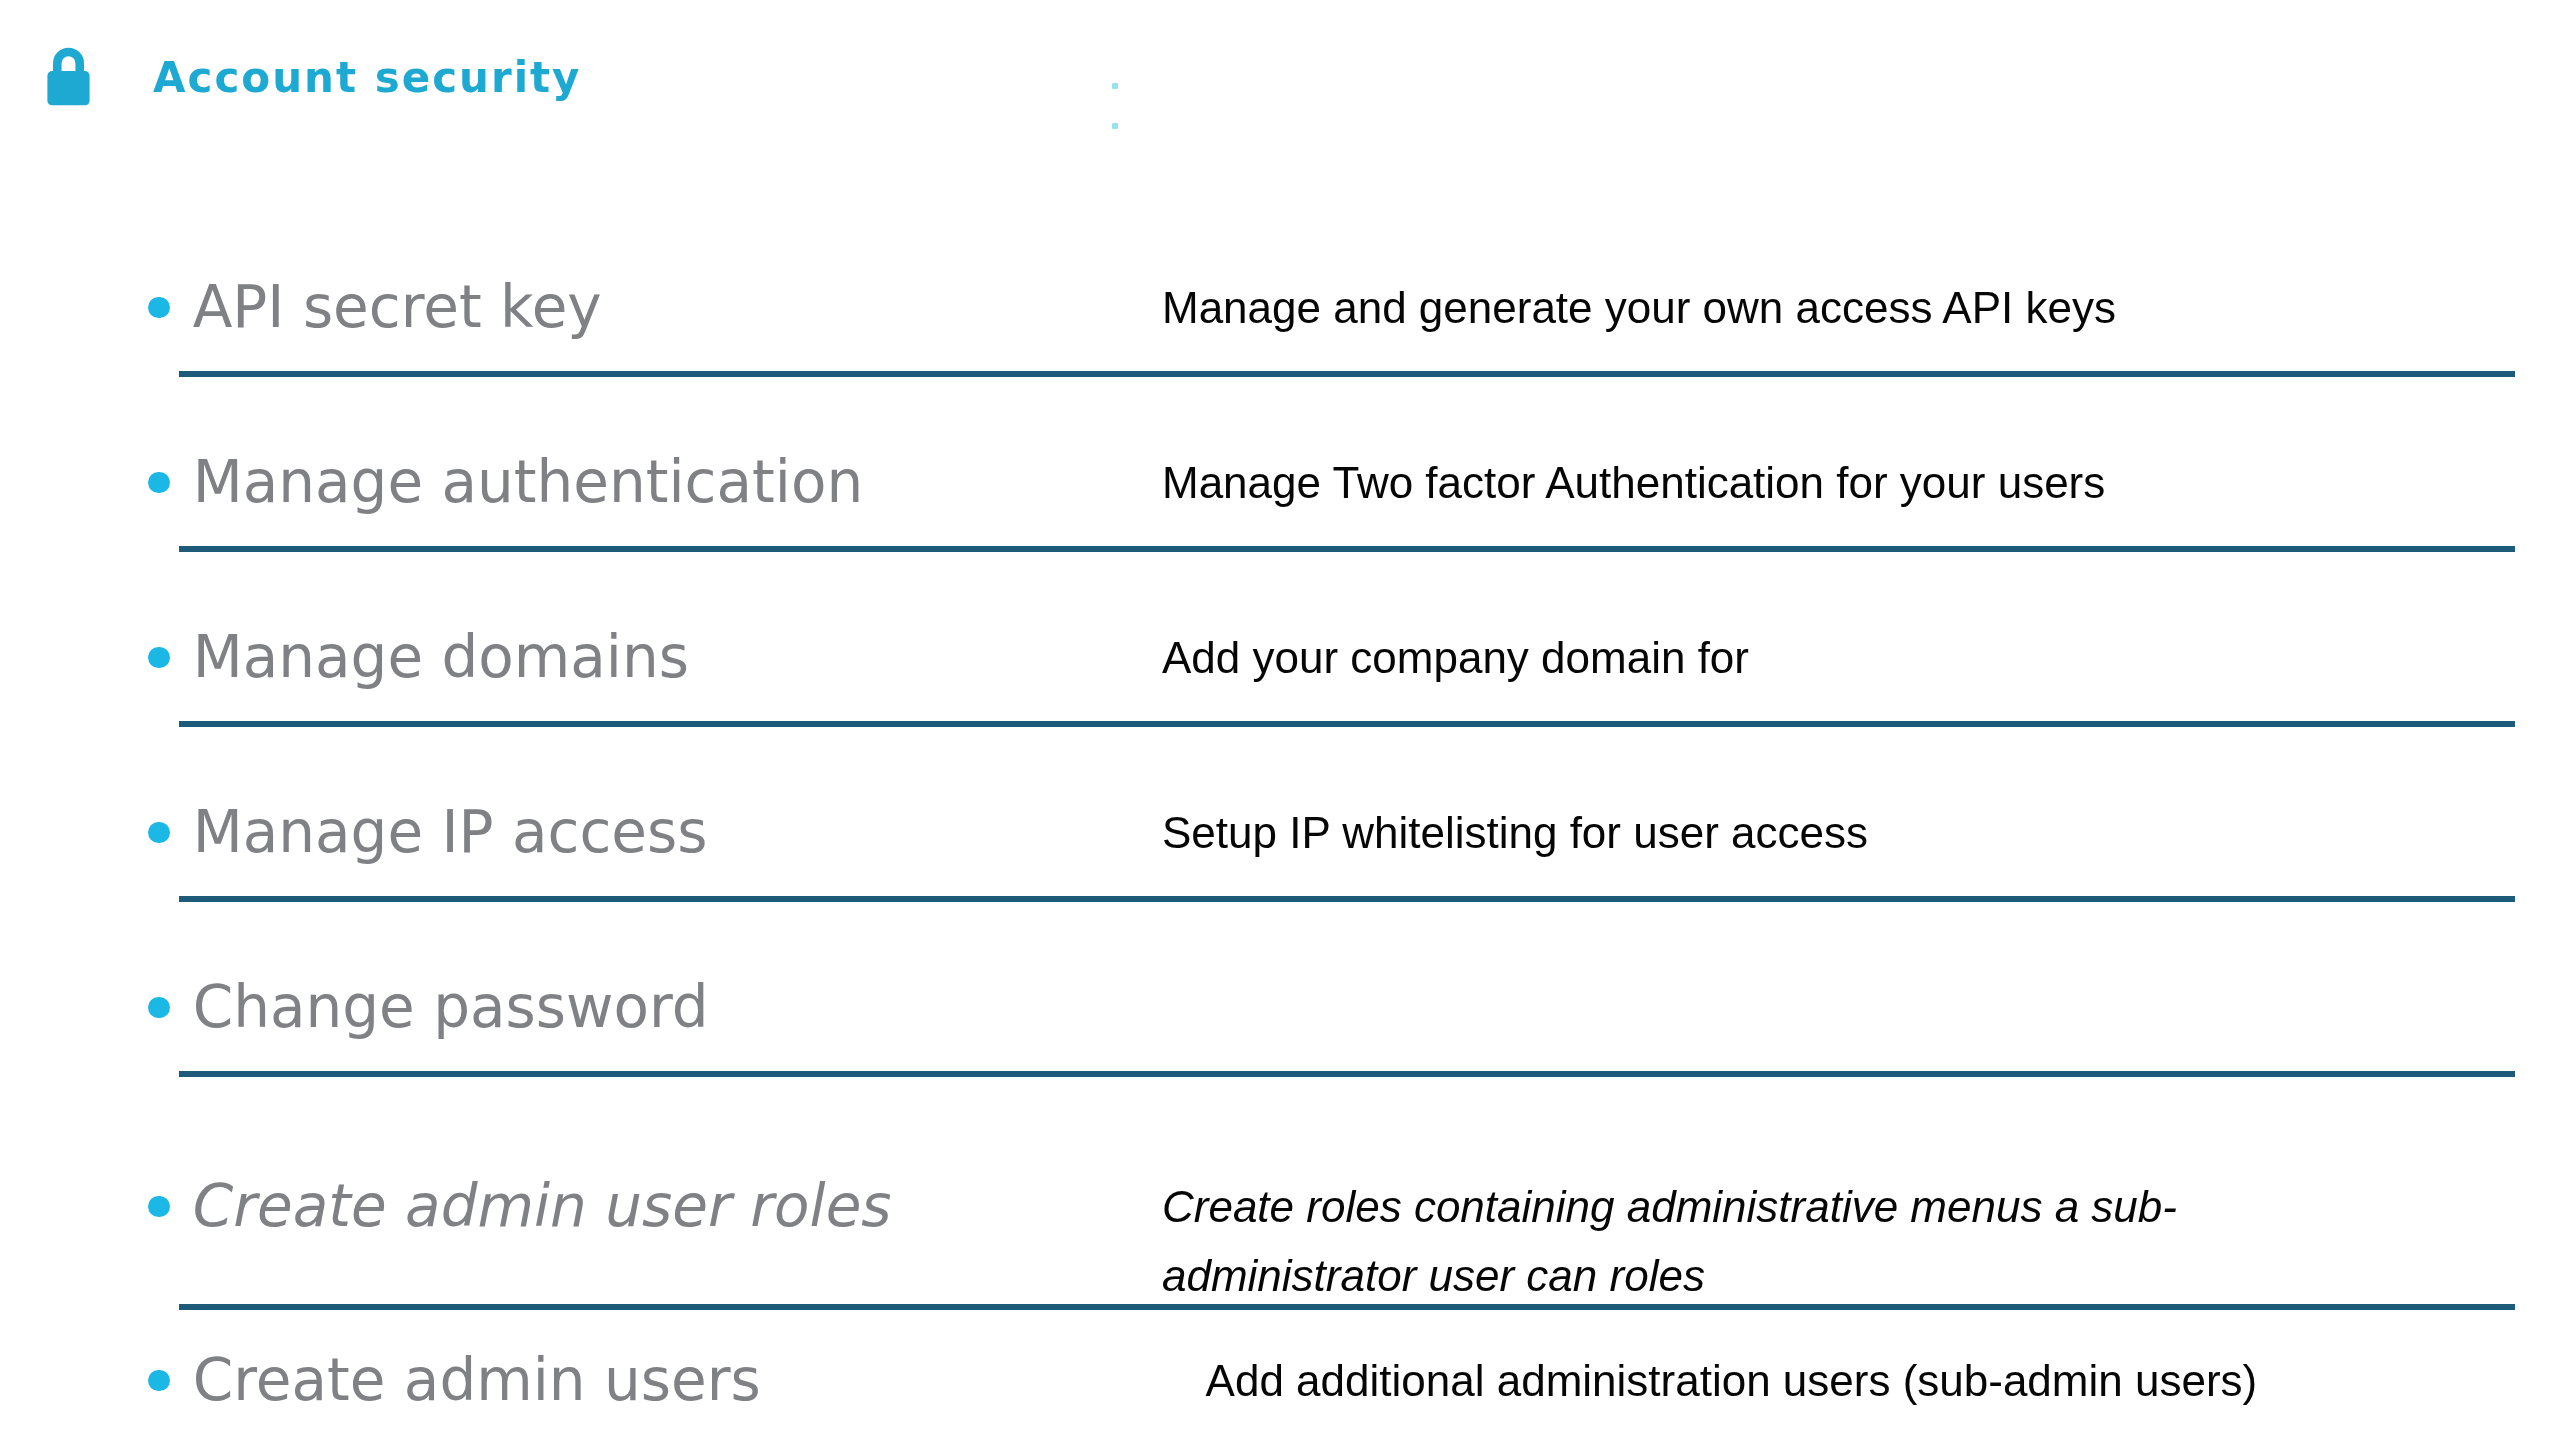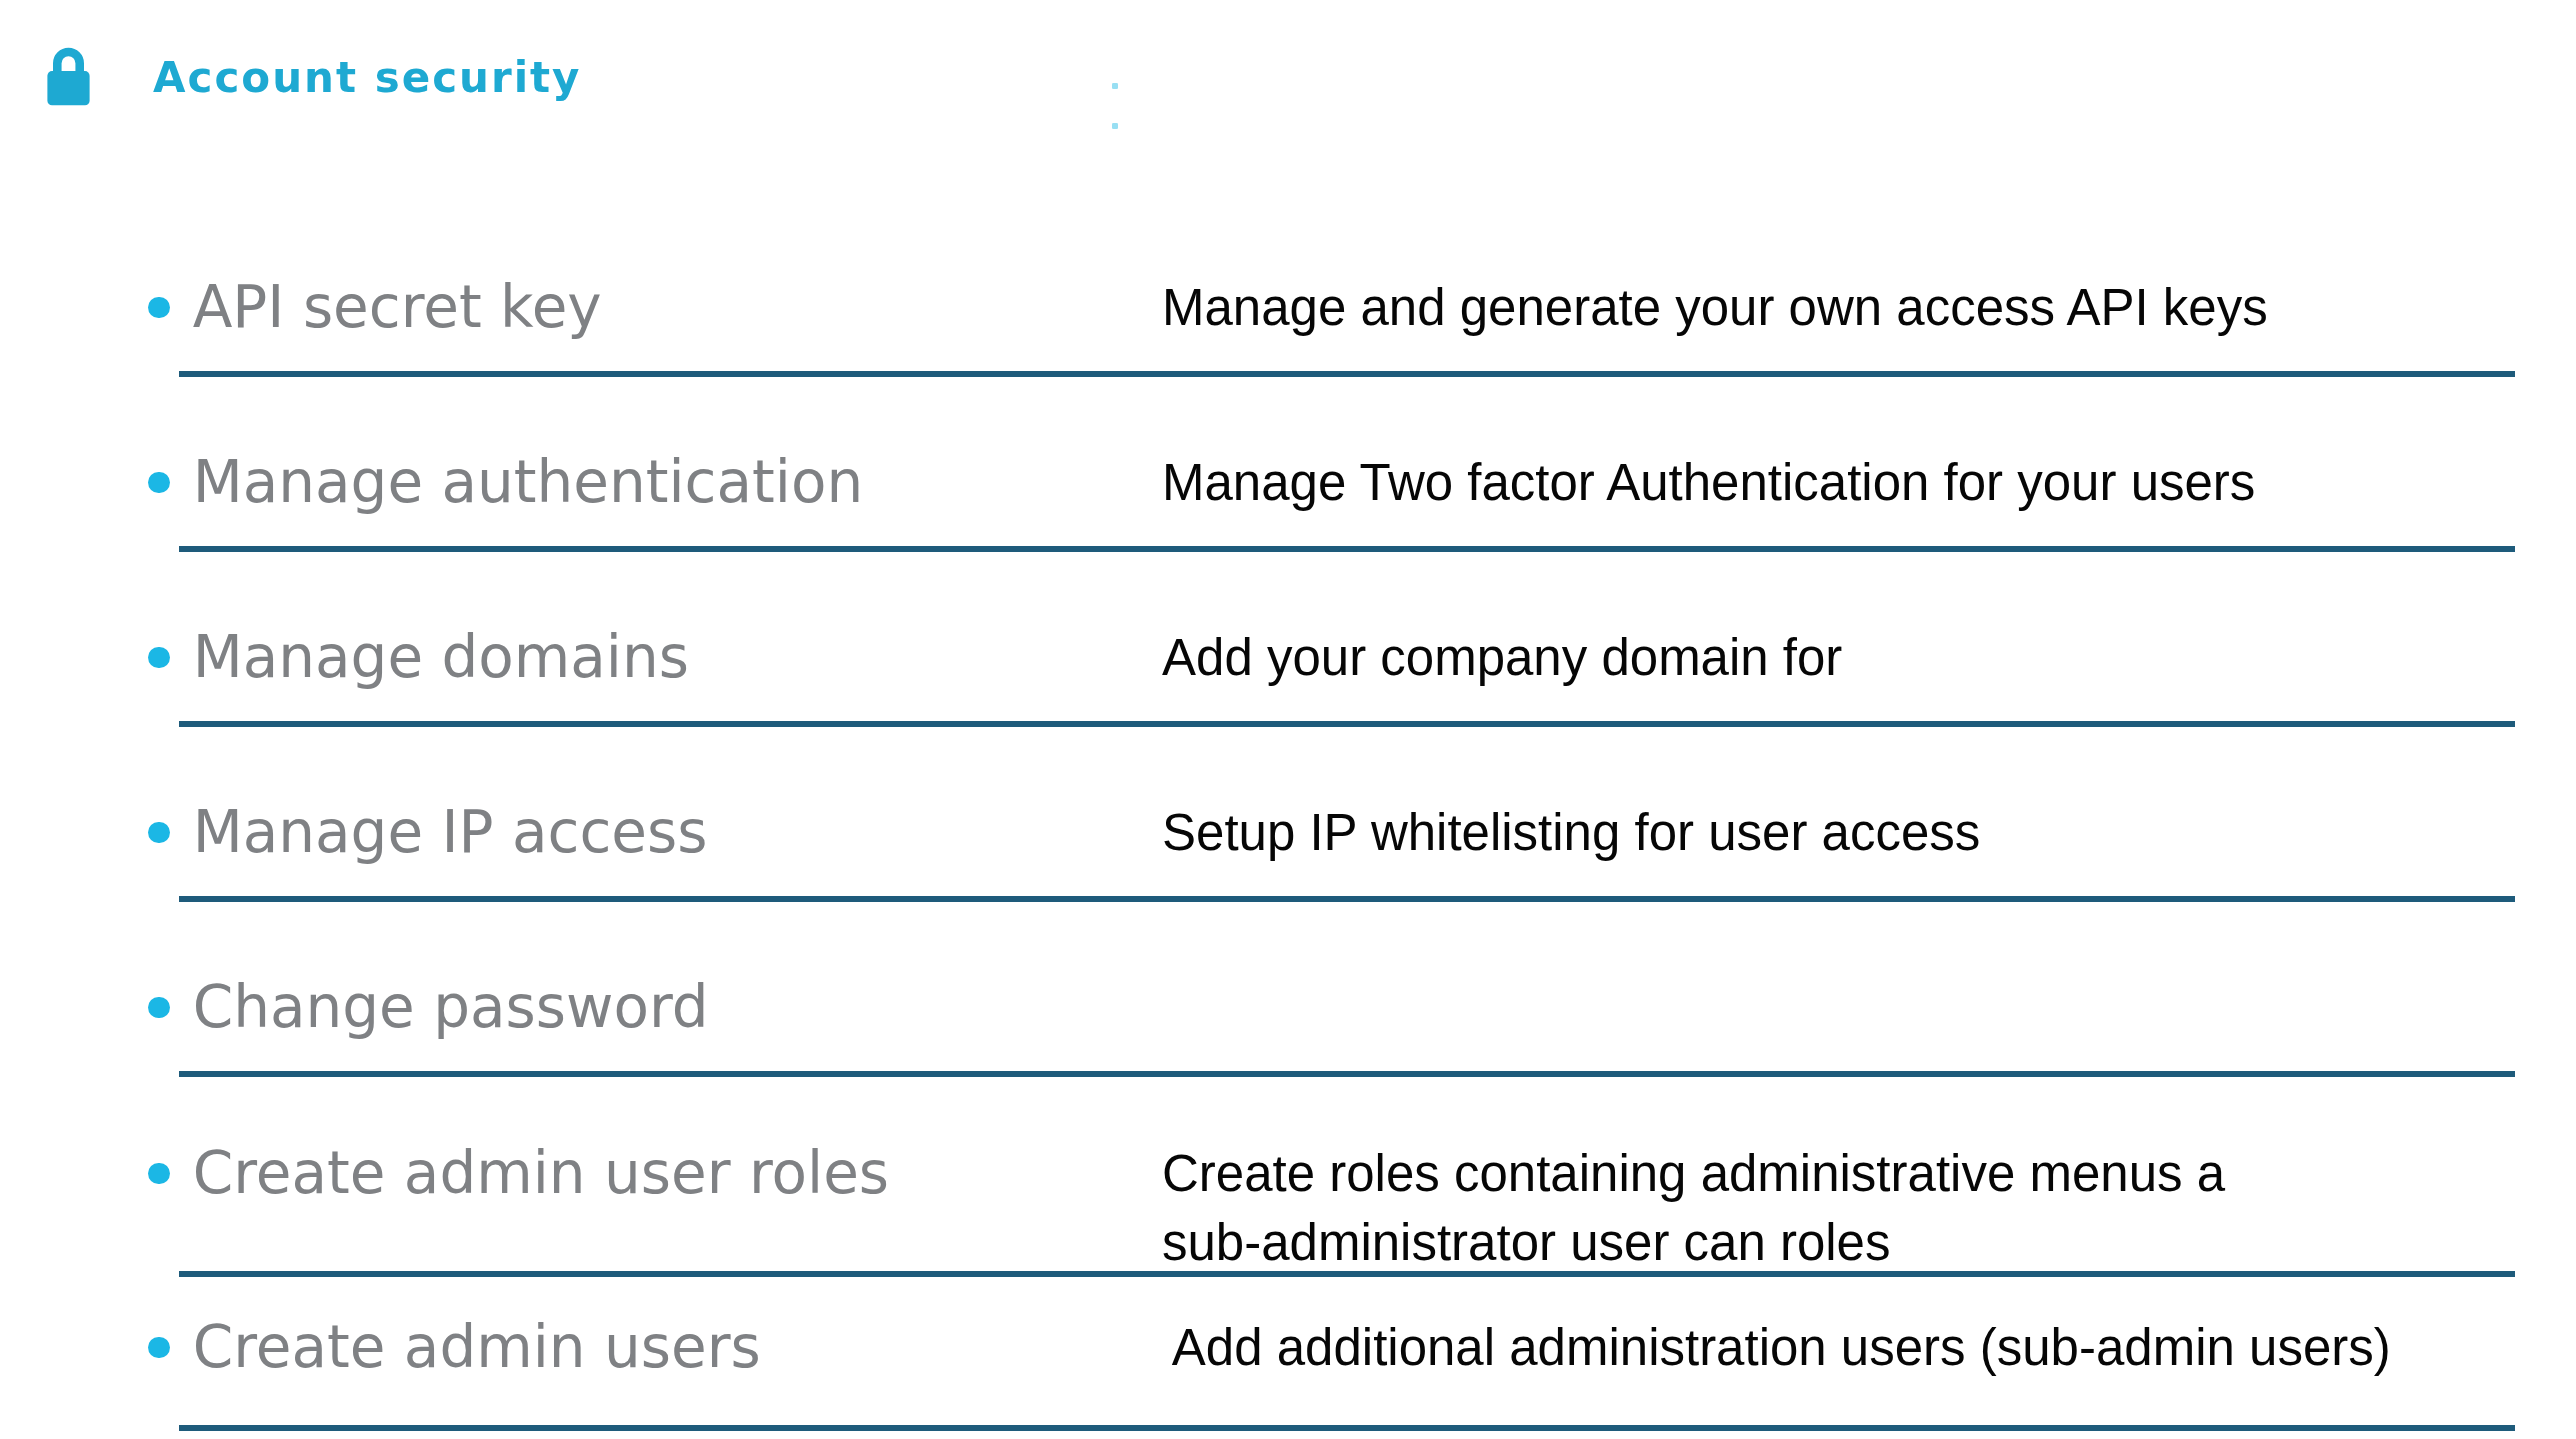--- a/index.html
+++ b/index.html
@@ -94,25 +94,25 @@
     font-family:"DejaVu Sans", sans-serif;
     font-size:58px;
     line-height:69px;
     color:var(--label);
     white-space:nowrap;
   }
   .desc{
     flex:1;
     max-width:1378px;
     font-family:"Liberation Sans", sans-serif;
-    font-size:51px;
+    font-size:44px;
     line-height:69px;
     color:var(--description);
   }
-  .row-6{padding-top:62px;padding-bottom:0;}
+  .row-6{padding-top:95px;padding-bottom:0;font-style:italic;}
   .row-7{padding-top:36px;padding-bottom:49px;border-radius:6px;}
   .row-7 .desc{white-space:nowrap;padding-left:9.8px;text-align:center;}
 </style>
 </head>
 <body>
 
 <div class="page">
 
   <div class="header">
     <span class="lock">

